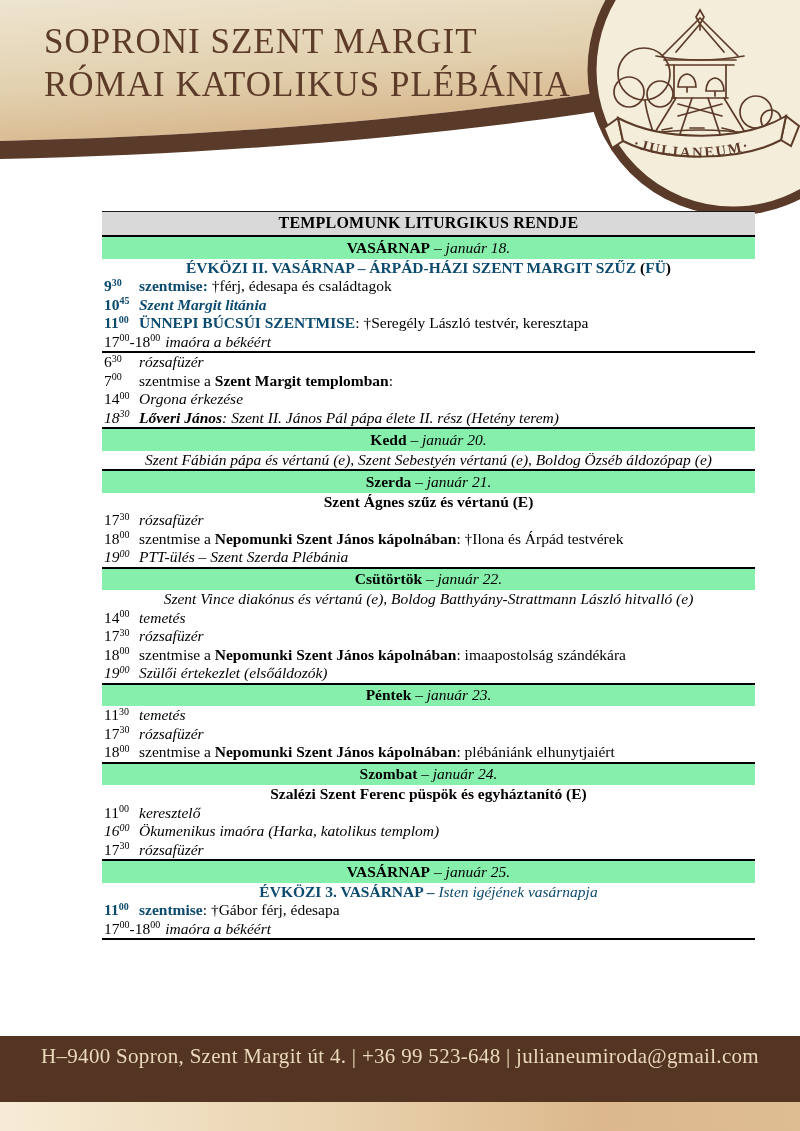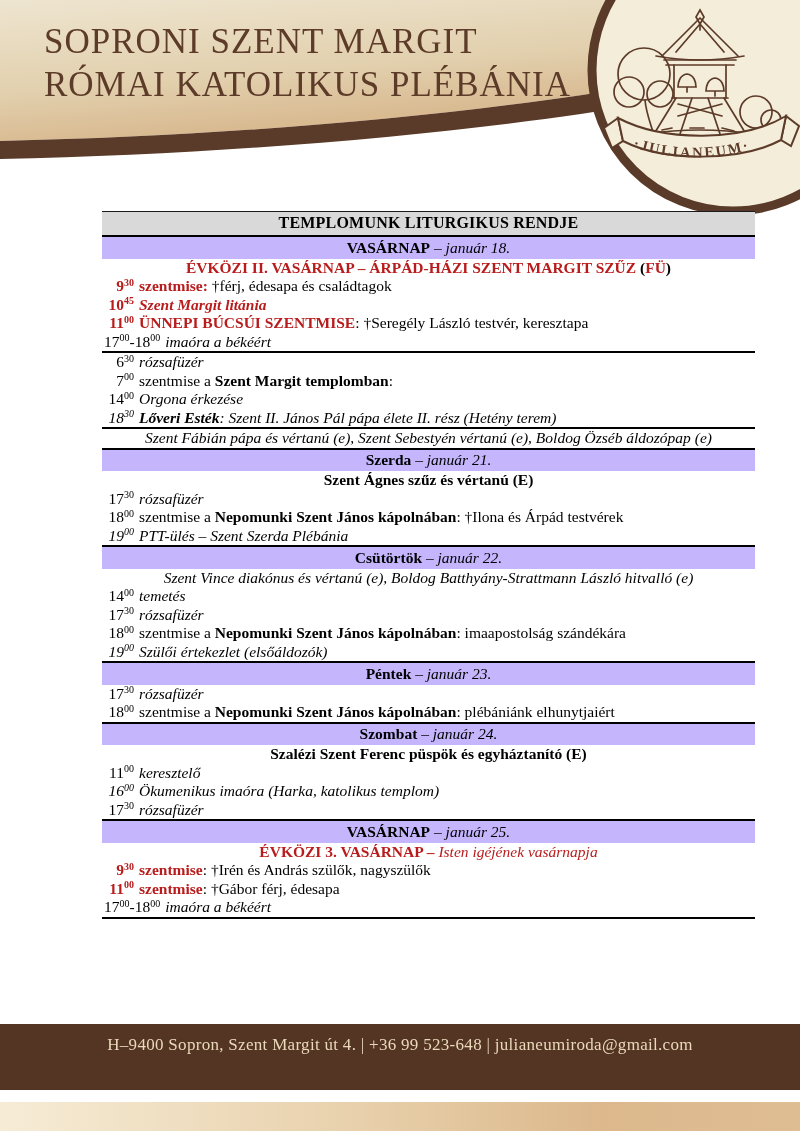--- a/index.html
+++ b/index.html
@@ -23,34 +23,34 @@
     margin-left:28px;
   }
   .ltitle{
     background:#d9d9d9;text-align:center;font-weight:bold;font-size:16px;
     border-top:1px solid #1a1a1a;border-bottom:2.5px solid #000;
     padding:2px 0 2.5px 0;letter-spacing:.2px;
   }
   .day{border-top:2px solid #000;}
   .day:first-of-type{border-top:none;}
   .day-header{
-    background:#c4b5fd;text-align:center;padding:1.5px 0;
+    background:#86efac;text-align:center;padding:1.5px 0;
   }
   .row{white-space:nowrap;padding-left:2px;}
   .row.center{text-align:center;padding-left:0;}
-  .tcol{display:inline-block;min-width:30px;text-align:right;margin-right:5px;white-space:nowrap;}
+  .tcol{display:inline-block;min-width:30px;margin-right:5px;white-space:nowrap;}
   sup{font-size:10px;line-height:0;position:relative;top:1px;vertical-align:super;}
   .b{font-weight:bold;}
   .i{font-style:italic;}
-  .r{color:#b91c1c;}
+  .r{color:#0c4a6e;}
   .u{text-decoration:underline;}
   
   .footer{
-    position:absolute;left:0;bottom:41px;width:800px;height:66px;background:#543524;
-    color:#ead9bb;text-align:center;font-size:17px;letter-spacing:.3px;
+    position:absolute;left:0;bottom:29px;width:800px;height:66px;background:#543524;
+    color:#ead9bb;text-align:center;font-size:21px;letter-spacing:.3px;
   }
   .footer .fline{margin:0;line-height:27px;}
   .footer .fline:first-child{margin-top:7px;}
   .bottom-strip{
     position:absolute;left:0;bottom:0;width:800px;height:29px;
     background:linear-gradient(to right,#f6ecd6 0%,#e8d0ab 45%,#dcb88c 75%,#dfbd93 100%);
   }
 </style>
 </head>
 <body>
@@ -120,56 +120,57 @@
         <div class="row center"><span class="b r">ÉVKÖZI II. VASÁRNAP – ÁRPÁD-HÁZI SZENT MARGIT SZŰZ </span><span class="b">(</span><span class="b r">FÜ</span><span class="b">)</span></div>
         <div class="row"><span class="tcol b r">9<sup>30</sup></span><span class="b r">szentmise:</span><span> †férj, édesapa és családtagok</span></div>
         <div class="row"><span class="tcol b r">10<sup>45</sup></span><span class="b i r">Szent Margit litánia</span></div>
         <div class="row"><span class="tcol b r">11<sup>00</sup></span><span class="b r">ÜNNEPI BÚCSÚI SZENTMISE</span><span>: †Seregély László testvér, keresztapa</span></div>
         <div class="row"><span class="tcol">17<sup>00</sup>-18<sup>00</sup></span><span class="i">imaóra a békéért</span></div>
       </div>
       <div class="day">
         <div class="row"><span class="tcol">6<sup>30</sup></span><span class="i">rózsafüzér</span></div>
         <div class="row"><span class="tcol">7<sup>00</sup></span><span>szentmise a </span><span class="b">Szent Margit templomban</span><span>:</span></div>
         <div class="row"><span class="tcol">14<sup>00</sup></span><span class="i">Orgona érkezése</span></div>
-        <div class="row"><span class="tcol i">18<sup>30</sup></span><span class="b i">Lőveri Esték</span><span class="i">: Szent II. János Pál pápa élete II. rész (Hetény terem)</span></div>
+        <div class="row"><span class="tcol i">18<sup>30</sup></span><span class="b i">Lőveri János</span><span class="i">: Szent II. János Pál pápa élete II. rész (Hetény terem)</span></div>
       </div>
       <div class="day">
+        <div class="day-header"><span class="b">Kedd</span><span class="i"> – január 20.</span></div>
         <div class="row center"><span class="i">Szent Fábián pápa és vértanú (e), Szent Sebestyén vértanú (e), Boldog Özséb áldozópap (e)</span></div>
       </div>
       <div class="day">
         <div class="day-header"><span class="b">Szerda</span><span class="i"> – január 21.</span></div>
         <div class="row center"><span class="b">Szent Ágnes szűz és vértanú (E)</span></div>
         <div class="row"><span class="tcol">17<sup>30</sup></span><span class="i">rózsafüzér</span></div>
         <div class="row"><span class="tcol">18<sup>00</sup></span><span>szentmise a </span><span class="b">Nepomunki Szent János kápolnában</span><span>: †Ilona és Árpád testvérek</span></div>
         <div class="row"><span class="tcol i">19<sup>00</sup></span><span class="i">PTT-ülés – Szent Szerda Plébánia</span></div>
       </div>
       <div class="day">
         <div class="day-header"><span class="b">Csütörtök</span><span class="i"> – január 22.</span></div>
         <div class="row center"><span class="i">Szent Vince diakónus és vértanú (e), Boldog Batthyány-Strattmann László hitvalló (e)</span></div>
         <div class="row"><span class="tcol">14<sup>00</sup></span><span class="i">temetés</span></div>
         <div class="row"><span class="tcol">17<sup>30</sup></span><span class="i">rózsafüzér</span></div>
         <div class="row"><span class="tcol">18<sup>00</sup></span><span>szentmise a </span><span class="b">Nepomunki Szent János kápolnában</span><span>: imaapostolság szándékára</span></div>
         <div class="row"><span class="tcol i">19<sup>00</sup></span><span class="i">Szülői értekezlet (elsőáldozók)</span></div>
       </div>
       <div class="day">
         <div class="day-header"><span class="b">Péntek</span><span class="i"> – január 23.</span></div>
+        <div class="row"><span class="tcol">11<sup>30</sup></span><span class="i">temetés</span></div>
         <div class="row"><span class="tcol">17<sup>30</sup></span><span class="i">rózsafüzér</span></div>
         <div class="row"><span class="tcol">18<sup>00</sup></span><span>szentmise a </span><span class="b">Nepomunki Szent János kápolnában</span><span>: plébániánk elhunytjaiért</span></div>
       </div>
       <div class="day">
         <div class="day-header"><span class="b">Szombat</span><span class="i"> – január 24.</span></div>
         <div class="row center"><span class="b">Szalézi Szent Ferenc püspök és egyháztanító (E)</span></div>
         <div class="row"><span class="tcol">11<sup>00</sup></span><span class="i">keresztelő</span></div>
         <div class="row"><span class="tcol i">16<sup>00</sup></span><span class="i">Ökumenikus imaóra (Harka, katolikus templom)</span></div>
         <div class="row"><span class="tcol">17<sup>30</sup></span><span class="i">rózsafüzér</span></div>
       </div>
       <div class="day">
         <div class="day-header"><span class="b">VASÁRNAP</span><span class="i"> – január 25.</span></div>
         <div class="row center"><span class="b r">ÉVKÖZI 3. VASÁRNAP – </span><span class="i r">Isten igéjének vasárnapja</span></div>
-        <div class="row"><span class="tcol b r">9<sup>30</sup></span><span class="b r">szentmise</span><span>: †Irén és András szülők, nagyszülők</span></div>
         <div class="row"><span class="tcol b r">11<sup>00</sup></span><span class="b r">szentmise</span><span>: †Gábor férj, édesapa</span></div>
         <div class="row"><span class="tcol">17<sup>00</sup>-18<sup>00</sup></span><span class="i">imaóra a békéért</span></div>
       </div>
     </div>
 </div>
 
 <div class="footer">
   <p class="fline">H–9400 Sopron, Szent Margit út 4. | +36 99 523-648 | julianeumiroda@gmail.com</p>
 </div>
 <div class="bottom-strip"></div>

